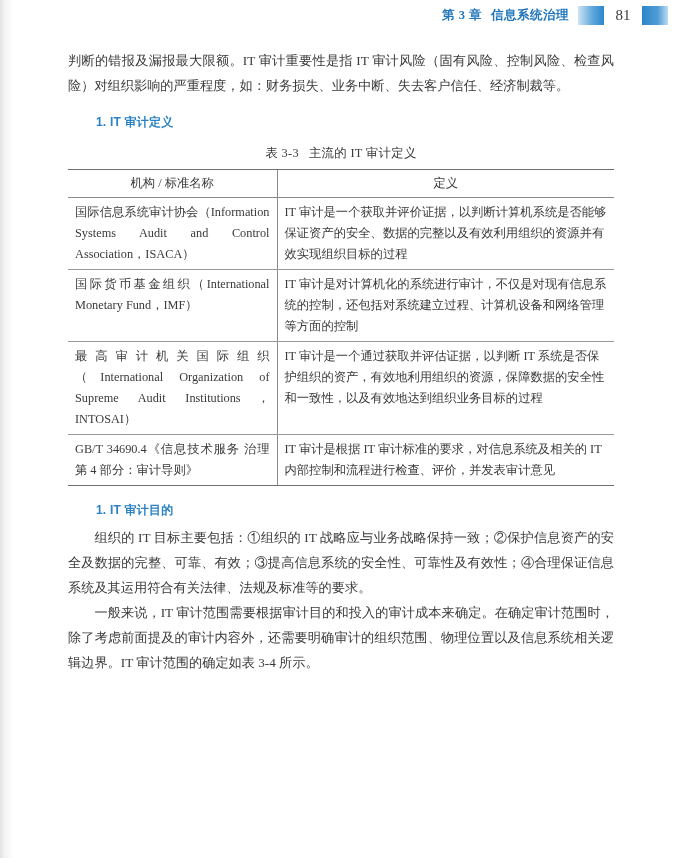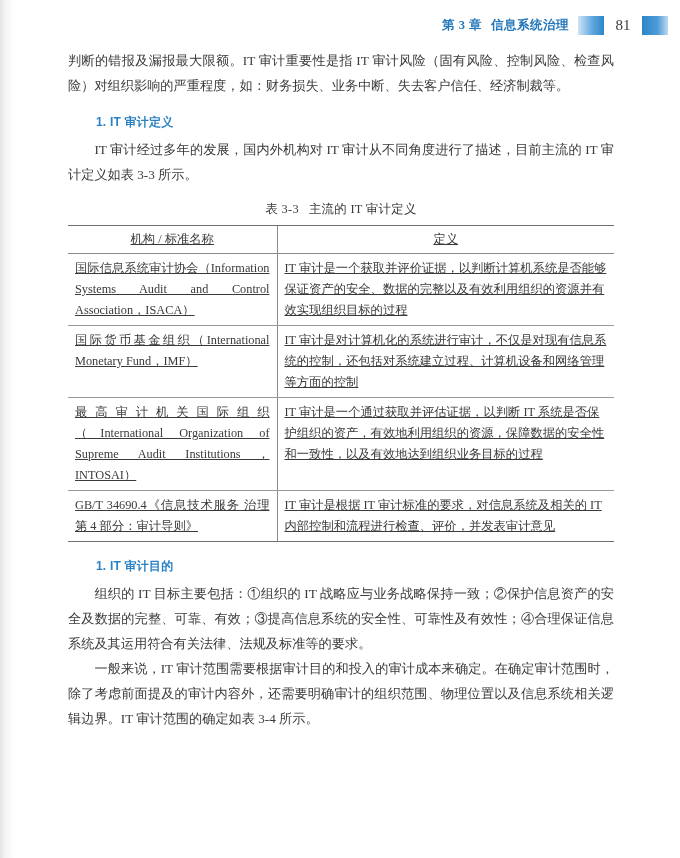--- a/index.html
+++ b/index.html
@@ -25,21 +25,21 @@
     left: 0; top: 0;
     width: 14px; height: 858px;
     background: linear-gradient(to right, #d9d9d9 0%, #efefef 35%, #ffffff 100%);
     opacity: .75;
     pointer-events: none;
   }
 
   
   #running-head {
     position: absolute;
-    left: 0; top: 10px;
+    left: 0; top: 0;
     width: 680px;
     height: 30px;
     display: flex;
     align-items: center;
     justify-content: flex-end;
     padding-right: 12px;
     box-sizing: border-box;
   }
   .head-chapter {
     font-family: "Liberation Serif", "DejaVu Serif", serif;
@@ -107,21 +107,20 @@
     letter-spacing: .3px;
   }
   .table-caption .cap-gap { display:inline-block; width: 10px; }
 
   table.doc {
     border-collapse: collapse;
     width: 546px;
     table-layout: fixed;
     font-size: 12.3px;
     color: #3a3a3a;
-    text-decoration: underline;
   }
   table.doc tr.head-row > th {
     border-top: 1.4px solid #6f6f6f;
     border-bottom: 0.9px solid #8a8a8a;
     font-weight: normal;
     padding: 5px 6px;
     text-align: center;
     vertical-align: middle;
   }
   table.doc td {
@@ -157,21 +156,20 @@
     <span class="head-pageno">81</span>
     <span class="head-swatch right"></span>
   </div>
 
   <div id="content">
 
     <p class="body hang-first">判断的错报及漏报最大限额。IT 审计重要性是指 IT 审计风险（固有风险、控制风险、检查风险）对组织影响的严重程度，如：财务损失、业务中断、失去客户信任、经济制裁等。</p>
 
     <h3 class="sec">1. IT 审计定义</h3>
 
-    <p class="body indent">IT 审计经过多年的发展，国内外机构对 IT 审计从不同角度进行了描述，目前主流的 IT 审计定义如表 3-3 所示。</p>
 
     <div class="table-block">
       <div class="table-caption">
         <span>表 3-3</span><span class="cap-gap"></span><span>主流的 IT 审计定义</span>
       </div>
       <table class="doc" id="table-33">
         <colgroup>
             <col class="c1">
             <col class="c2">
           </colgroup>

